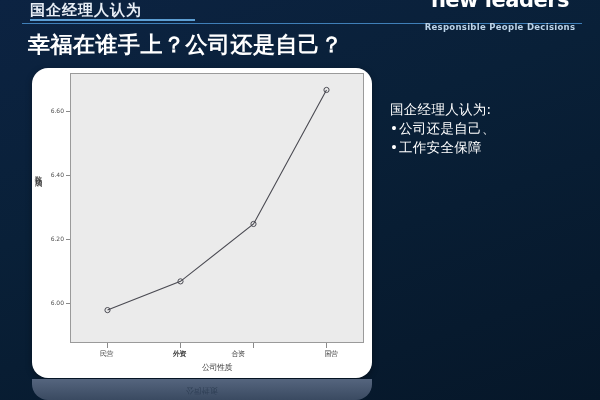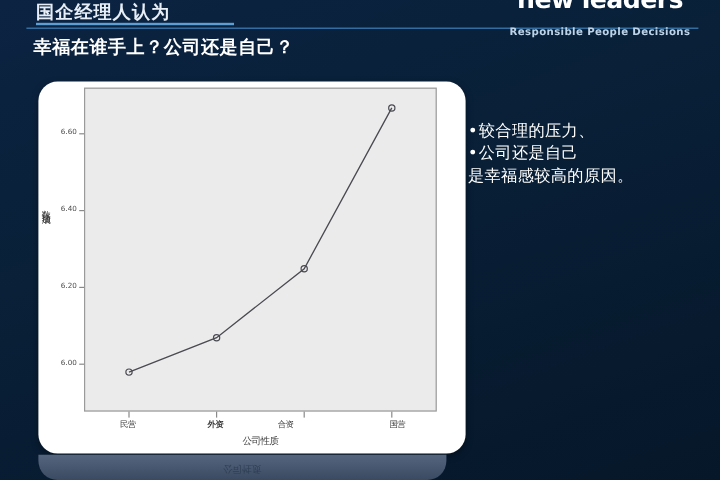--- a/index.html
+++ b/index.html
@@ -73,39 +73,38 @@
     letter-spacing: 0.3px;
     line-height: 11px;
     margin-top: 12px;
   }
 
   
   #subtitle {
     position: absolute;
     left: 28px;
     top: 30px;
-    font-size: 15px;
+    font-size: 22px;
     font-weight: bold;
     color: #ffffff;
     letter-spacing: 0.5px;
     white-space: nowrap;
   }
 
   
   #chart-card {
     position: absolute;
     left: 32px;
     top: 68px;
     width: 340px;
     height: 310px;
     background: #ffffff;
     border-radius: 16px;
     box-shadow: 0 2px 6px rgba(0,0,0,0.35);
     overflow: hidden;
-    padding-left: 16px;
   }
   #chart-reflection {
     position: absolute;
     left: 32px;
     top: 379px;
     width: 340px;
     height: 21px;
     border-radius: 0 0 16px 16px;
     background: linear-gradient(to bottom, #55657e 0%, #46566e 55%, #3a4a61 100%);
     overflow: hidden;
@@ -267,22 +266,22 @@
       </div>
 
     <div id="x-axis-title">公司性质</div>
   </div>
 
   <div id="chart-reflection">
     <div id="reflection-label">公司性质</div>
   </div>
 
   <div id="right-text">
+    <div class="lead">国企经理人认为:</div>
     <div class="bullet">
-      <span class="dot">•</span><span>较合理的压力、</span>
+      <span class="dot">•</span><span>公司还是自己、</span>
     </div>
     <div class="bullet">
-      <span class="dot">•</span><span>公司还是自己</span>
+      <span class="dot">•</span><span>工作安全保障</span>
     </div>
-    <div class="tail">是幸福感较高的原因。</div>
   </div>
 
 </div>
 
 </body></html>

